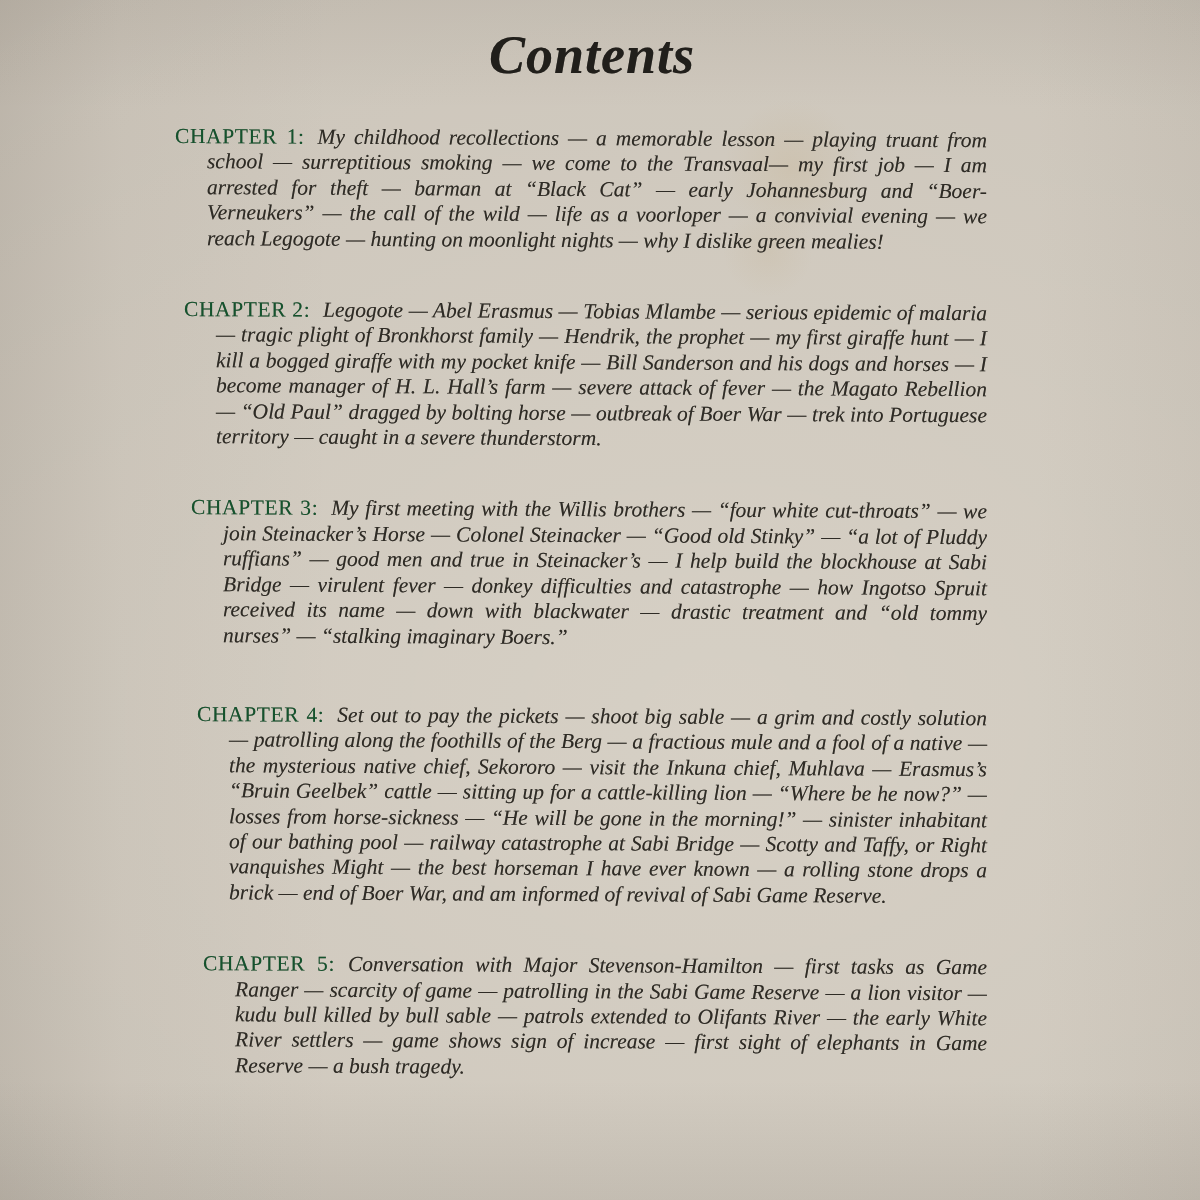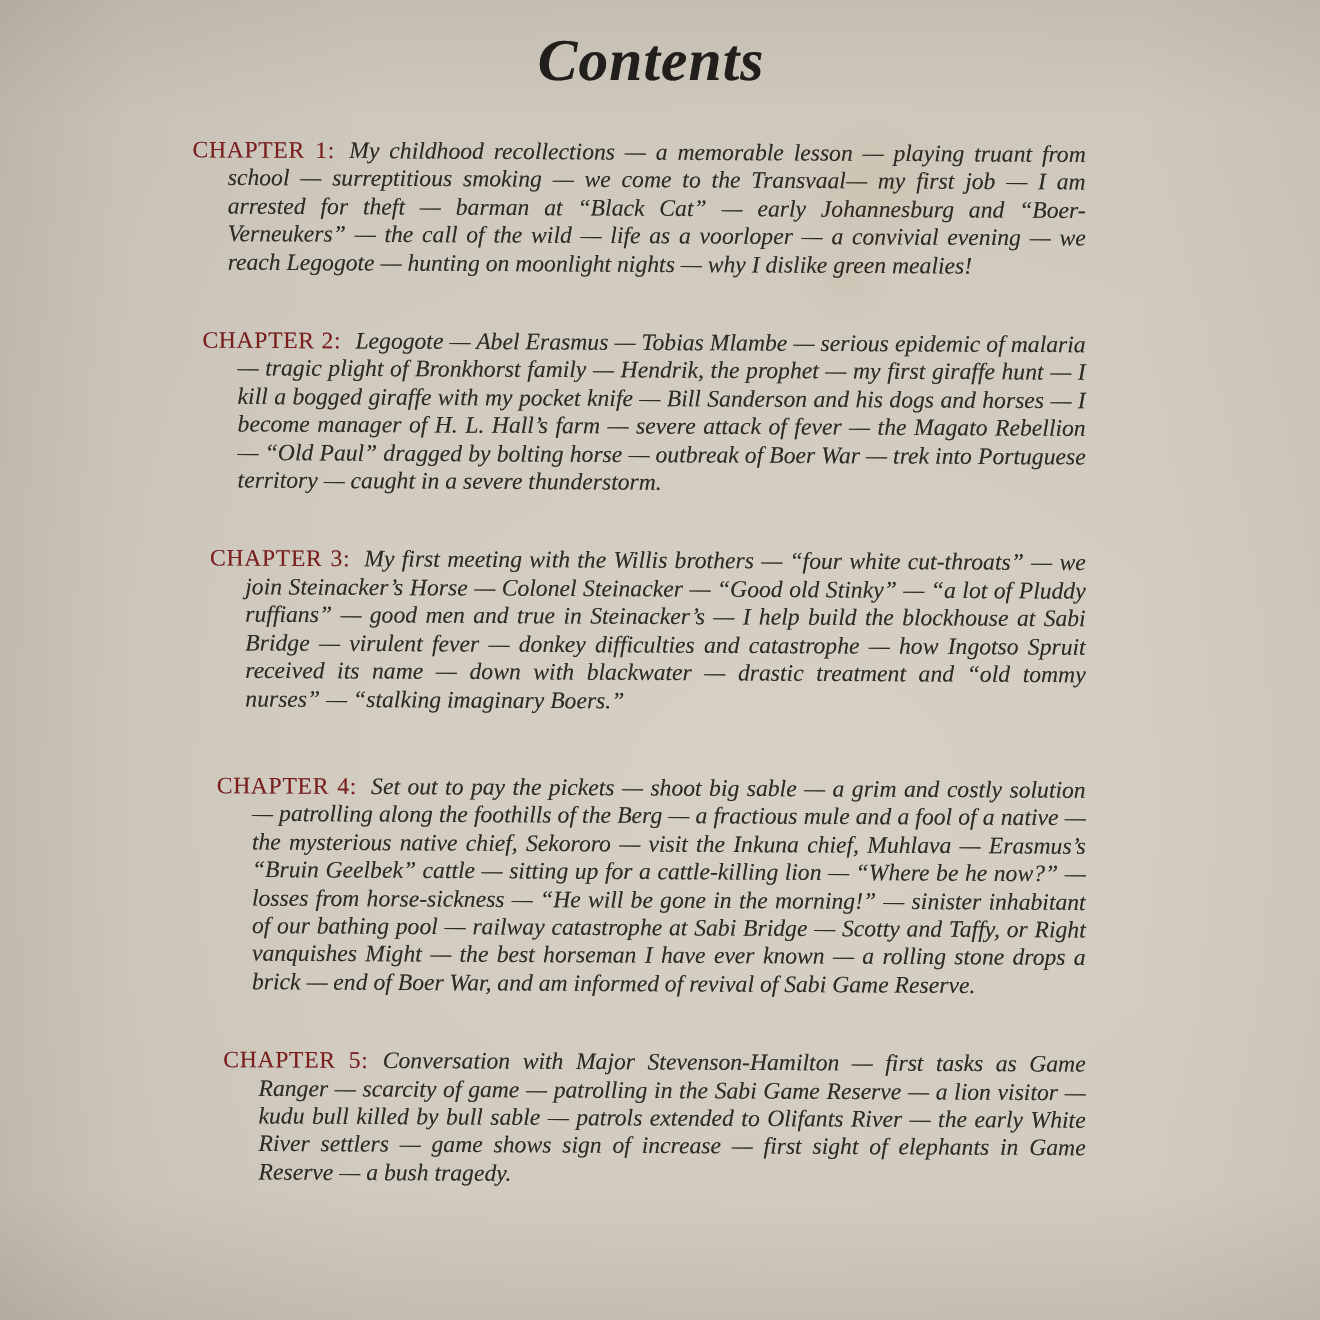--- a/index.html
+++ b/index.html
@@ -59,21 +59,21 @@
   }
   .chapter:nth-of-type(1) { margin-left: 0; }
   .chapter:nth-of-type(2) { margin-left: 9px; }
   .chapter:nth-of-type(3) { margin-left: 16px; margin-bottom: 54px; }
   .chapter:nth-of-type(4) { margin-left: 22px; }
   .chapter:nth-of-type(5) { margin-left: 28px; margin-bottom: 0; }
   .chapter-label {
     font-style: normal;
     letter-spacing: 0.6px;
     margin-right: 0.6em;
-    color: #7f1d1d;
+    color: #14532d;
   }
 </style>
 </head>
 <body>
 
 <div class="page">
   <div class="page-title">Contents</div>
 
   <div class="content">
     <p class="chapter"><span class="chapter-label">CHAPTER 1:</span><span class="chapter-summary">My childhood recollections — a memorable lesson — playing truant from school — surreptitious smoking — we come to the Transvaal— my first job — I am arrested for theft — barman at “Black Cat” — early Johannesburg and “Boer-Verneukers” — the call of the wild — life as a voorloper — a convivial evening — we reach Legogote — hunting on moonlight nights — why I dislike green mealies!</span></p>

